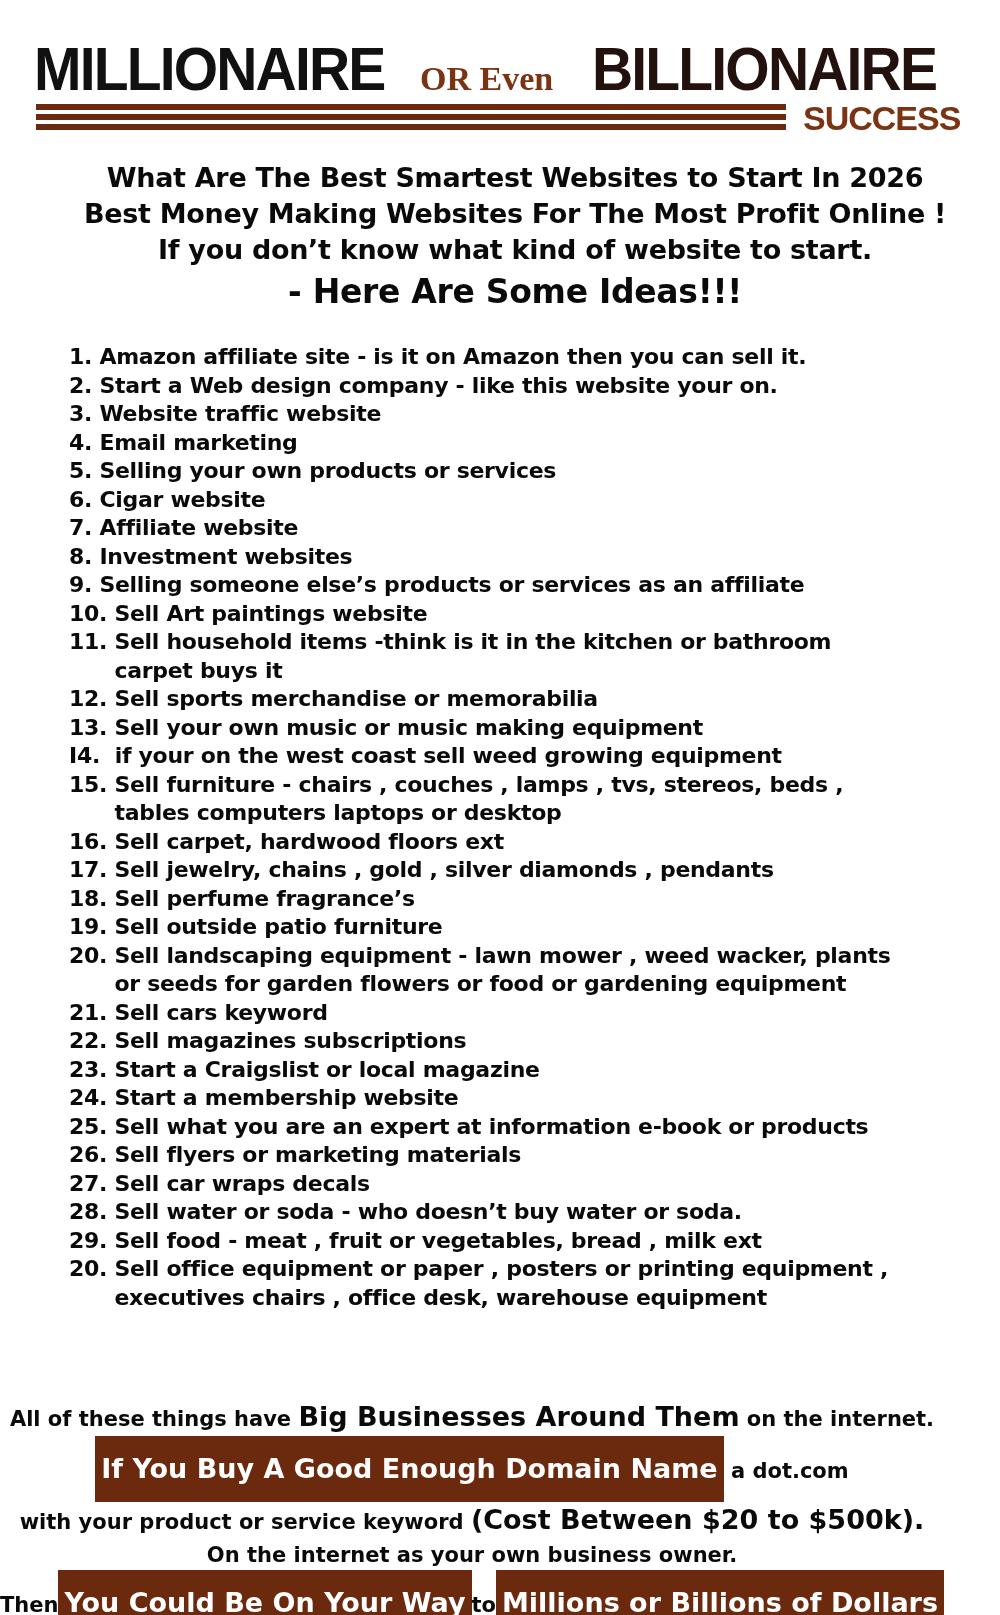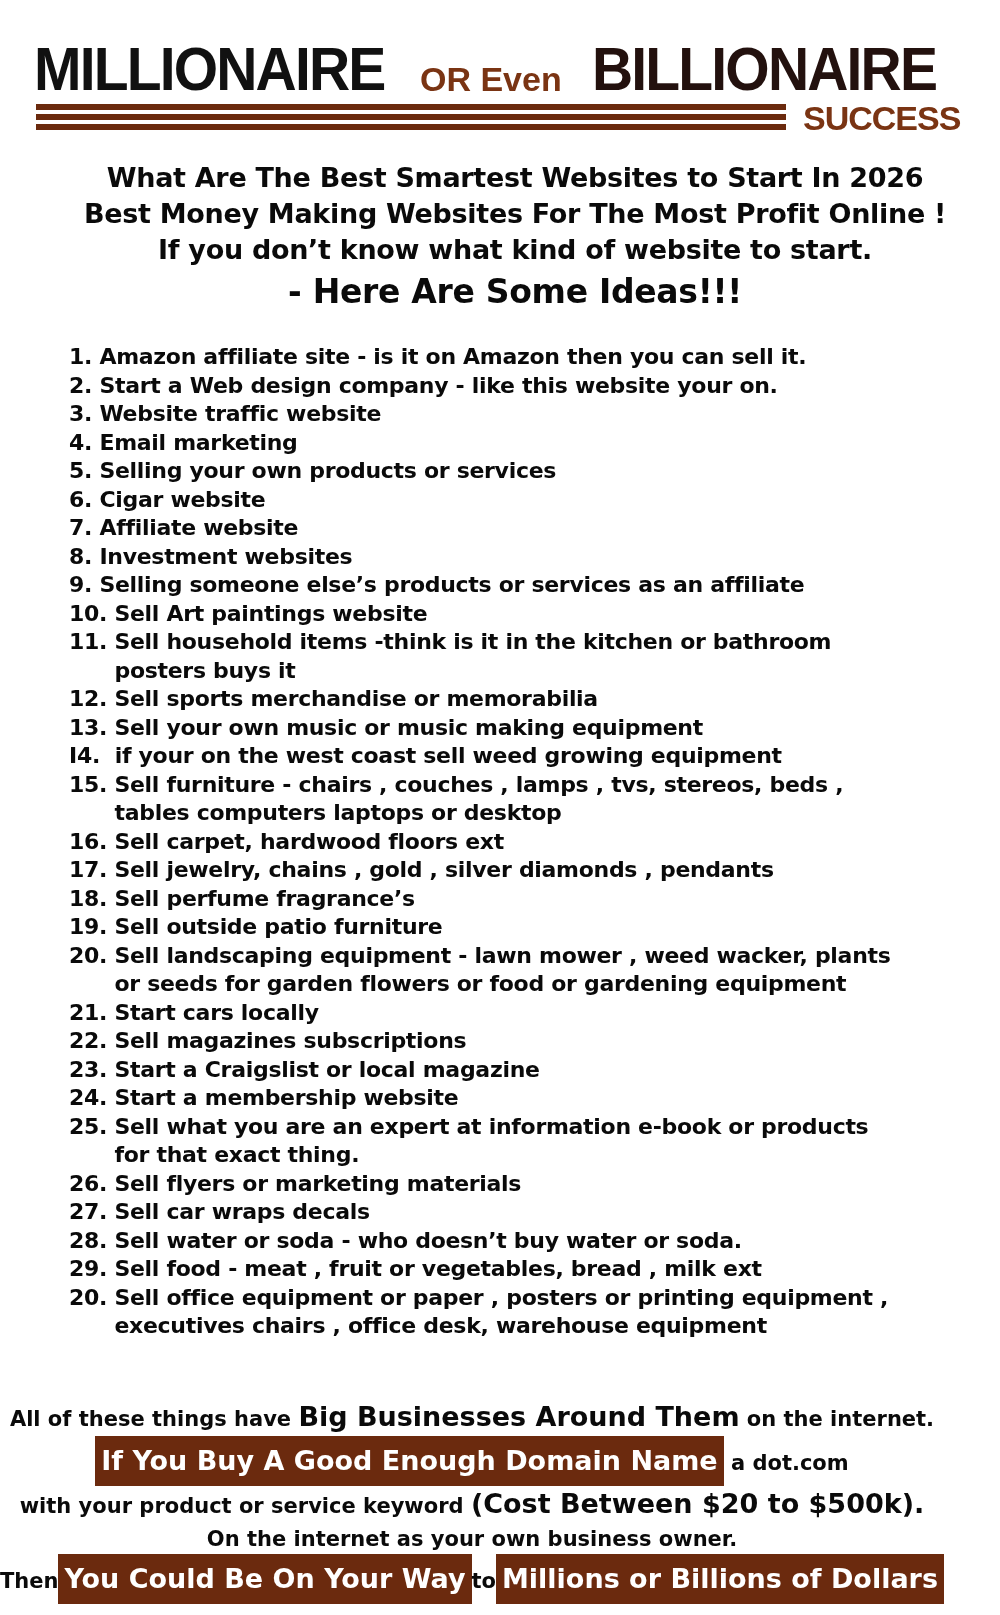--- a/index.html
+++ b/index.html
@@ -8,21 +8,21 @@
 
   .header { position: absolute; left: 0; top: 0; width: 1000px; height: 150px; }
   .logo-millionaire {
     position: absolute; left: 34px; top: 38px;
     font-family: "Liberation Sans", sans-serif; font-weight: 700;
     font-size: 62px; letter-spacing: -2px; color: #111111;
     transform: scaleX(0.92); transform-origin: left top; line-height: 1;
   }
   .logo-or-even {
     position: absolute; left: 420px; top: 62px;
-    font-family: Liberation Sans, sans-serif; font-weight: 700;
+    font-family: Liberation Serif, serif; font-weight: 700;
     font-size: 34px; color: #7a3413; line-height: 1;
   }
   .logo-billionaire {
     position: absolute; left: 592px; top: 38px;
     font-family: "Liberation Sans", sans-serif; font-weight: 700;
     font-size: 62px; letter-spacing: -2px; color: #23110e;
     transform: scaleX(0.92); transform-origin: left top; line-height: 1;
   }
   .logo-success {
     position: absolute; left: 803px; top: 101px;
@@ -54,21 +54,21 @@
   .footer { position: absolute; left: 0; top: 1400px; width: 944px; text-align: center; }
   .footer .row { font-family: "DejaVu Sans", sans-serif; font-weight: 700; color: #0a0a0a; white-space: nowrap; }
   .footer .row1 { font-size: 21px; line-height: 34px; }
   .footer .row1 .em { font-size: 27px; }
   .footer .row2 { font-size: 21px; line-height: 36px; margin-top: 0px; }
   .footer .row3 { font-size: 21px; line-height: 36px; }
   .footer .row3 .em { font-size: 27px; }
   .footer .row4 { font-size: 21px; line-height: 38px; }
   .footer .row5 { font-size: 21px; line-height: 30px; }
   .hl {
-    background: #6b2a0e; color: #ffffff; font-size: 27px; padding: 8px 6px;
+    background: #6b2a0e; color: #ffffff; font-size: 27px; padding: 16px 6px;
     display: inline-block; line-height: 34px;
   }
 </style>
 </head>
 <body>
 
 <div class="header">
   <div class="logo-millionaire">MILLIONAIRE</div>
   <div class="logo-or-even">OR Even</div>
   <div class="logo-billionaire">BILLIONAIRE</div>
@@ -121,21 +121,21 @@
     <li>
       <span class="num">9. </span>
       <span class="txt"><span>Selling someone else’s products or services as an affiliate</span></span>
     </li>
     <li>
       <span class="num">10. </span>
       <span class="txt"><span>Sell Art paintings website</span></span>
     </li>
     <li>
       <span class="num">11. </span>
-      <span class="txt"><span>Sell household items -think is it in the kitchen or bathroom</span><span class="cont">posters buys it</span></span>
+      <span class="txt"><span>Sell household items -think is it in the kitchen or bathroom</span><span class="cont">carpet buys it</span></span>
     </li>
     <li>
       <span class="num">12. </span>
       <span class="txt"><span>Sell sports merchandise or memorabilia</span></span>
     </li>
     <li>
       <span class="num">13. </span>
       <span class="txt"><span>Sell your own music or music making equipment</span></span>
     </li>
     <li>
@@ -161,37 +161,37 @@
     <li>
       <span class="num">19. </span>
       <span class="txt"><span>Sell outside patio furniture</span></span>
     </li>
     <li>
       <span class="num">20. </span>
       <span class="txt"><span>Sell landscaping equipment - lawn mower , weed wacker, plants</span><span class="cont">or seeds for garden flowers or food or gardening equipment</span></span>
     </li>
     <li>
       <span class="num">21. </span>
-      <span class="txt"><span>Start cars locally</span></span>
+      <span class="txt"><span>Sell cars keyword</span></span>
     </li>
     <li>
       <span class="num">22. </span>
       <span class="txt"><span>Sell magazines subscriptions</span></span>
     </li>
     <li>
       <span class="num">23. </span>
       <span class="txt"><span>Start a Craigslist or local magazine</span></span>
     </li>
     <li>
       <span class="num">24. </span>
       <span class="txt"><span>Start a membership website</span></span>
     </li>
     <li>
       <span class="num">25. </span>
-      <span class="txt"><span>Sell what you are an expert at information e-book or products</span><span class="cont">for that exact thing.</span></span>
+      <span class="txt"><span>Sell what you are an expert at information e-book or products</span></span>
     </li>
     <li>
       <span class="num">26. </span>
       <span class="txt"><span>Sell flyers or marketing materials</span></span>
     </li>
     <li>
       <span class="num">27. </span>
       <span class="txt"><span>Sell car wraps decals</span></span>
     </li>
     <li>

